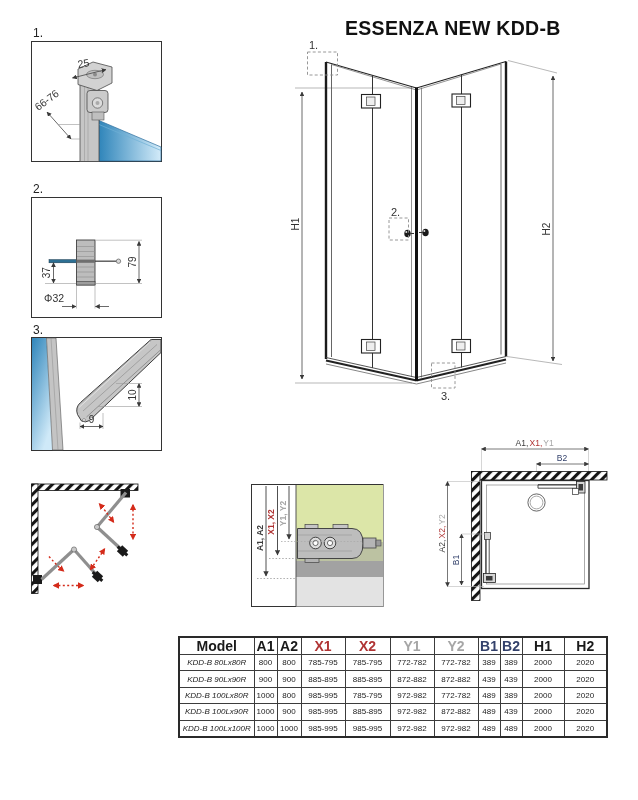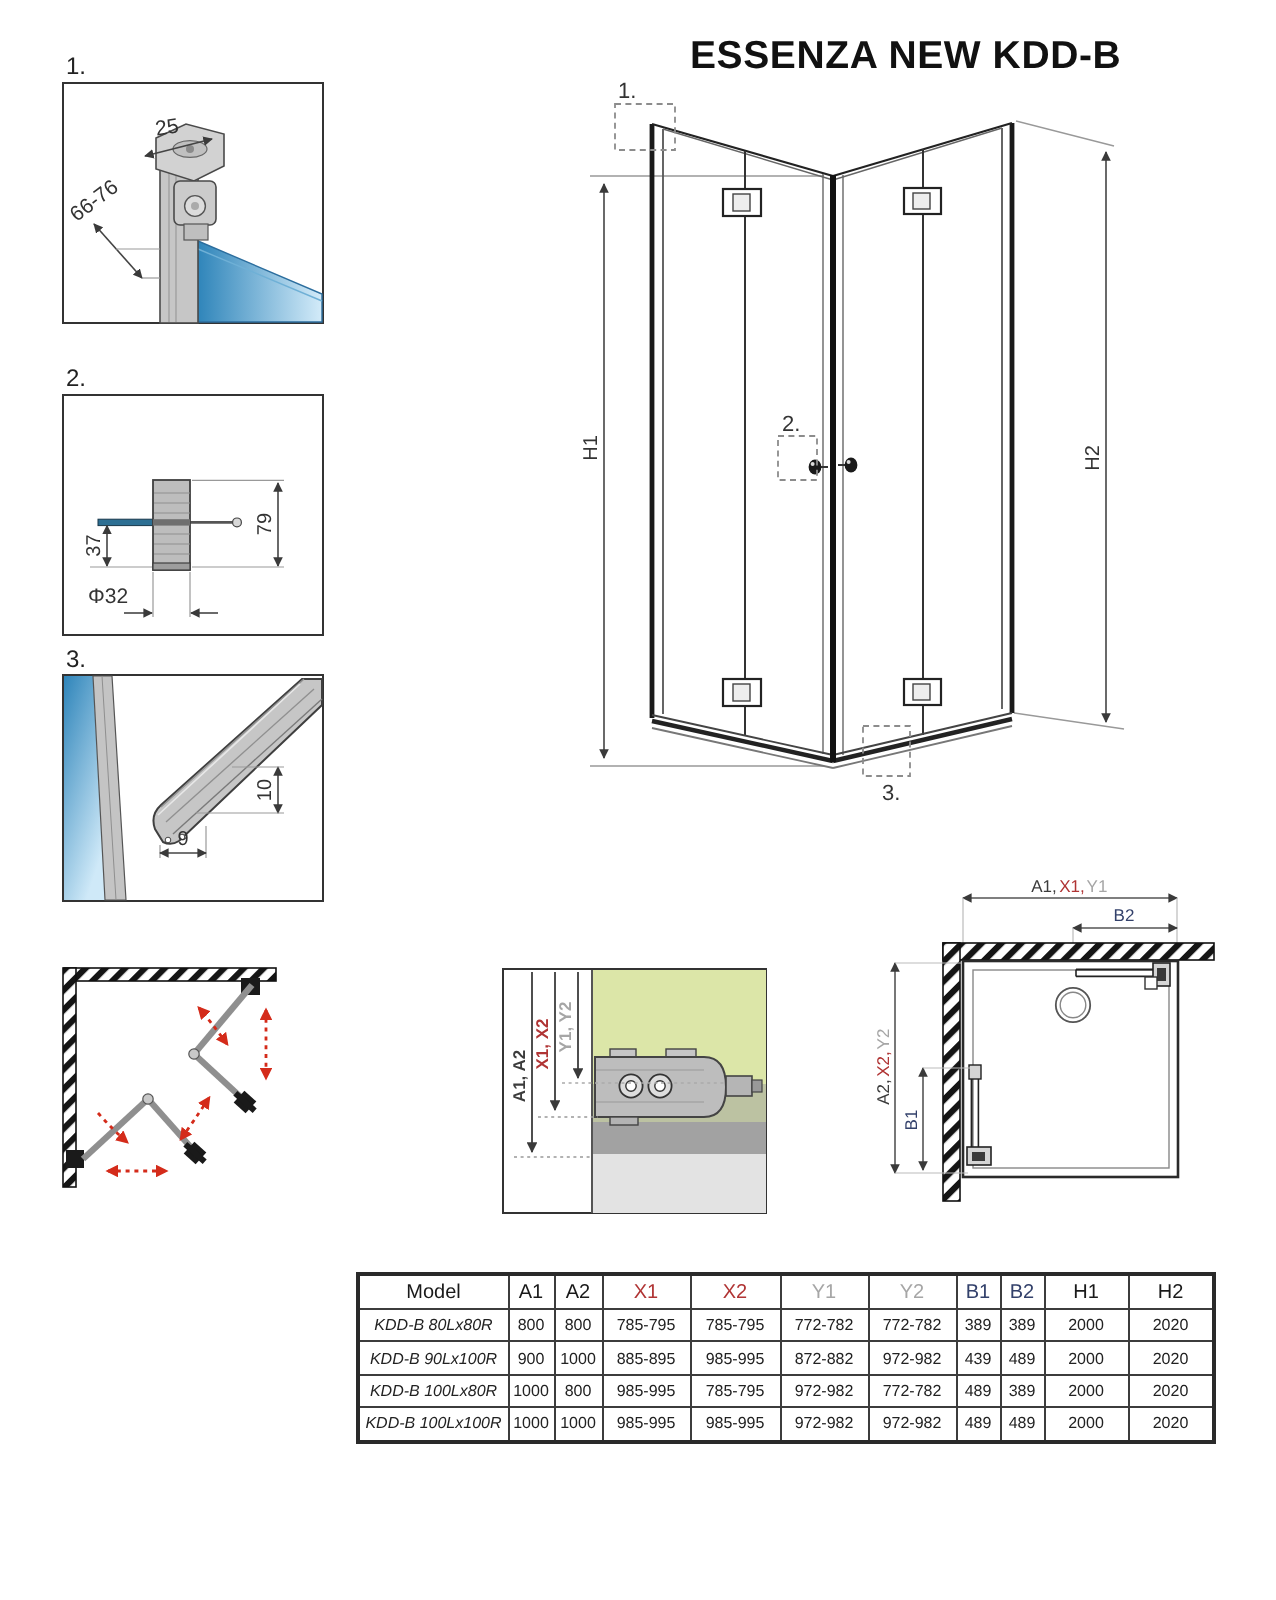--- a/index.html
+++ b/index.html
@@ -17,21 +17,21 @@
   table.spec{
     position:absolute;left:178px;top:636px;width:429px;
     border-collapse:collapse;table-layout:fixed;
     border:2px solid #2a2a2a;background:#fff;
   }
   table.spec th,table.spec td{
     border:1px solid #3c3c3c;text-align:center;vertical-align:middle;
     padding:0;height:15.4px;font-size:8px;color:#222;
     overflow:hidden;white-space:nowrap;
   }
-  table.spec th{font-size:10px;height:16px;font-weight:normal;}
+  table.spec th{font-size:14px;height:16px;font-weight:bold;}
   table.spec td.model{font-weight:normal;font-style:italic;font-size:8px;}
 </style>
 </head>
 <body>
 
 <h1 class="page-title">ESSENZA NEW KDD-B</h1>
 
 <svg class="canvas" width="638" height="800" viewBox="0 0 638 800">
   <defs>
     <marker id="arrD" viewBox="0 0 10 10" refX="9" refY="5" markerWidth="6" markerHeight="6" orient="auto-start-reverse" markerUnits="strokeWidth">
@@ -380,46 +380,59 @@
         <td>785-795</td>
         <td>785-795</td>
         <td>772-782</td>
         <td>772-782</td>
         <td>389</td>
         <td>389</td>
         <td>2000</td>
         <td>2020</td>
       </tr>
       <tr>
-        <td class="model">KDD-B 90Lx100R</td>
+        <td class="model">KDD-B 90Lx90R</td>
         <td>900</td>
-        <td>1000</td>
+        <td>900</td>
         <td>885-895</td>
-        <td>985-995</td>
+        <td>885-895</td>
         <td>872-882</td>
-        <td>972-982</td>
+        <td>872-882</td>
         <td>439</td>
-        <td>489</td>
+        <td>439</td>
         <td>2000</td>
         <td>2020</td>
       </tr>
       <tr>
         <td class="model">KDD-B 100Lx80R</td>
         <td>1000</td>
         <td>800</td>
         <td>985-995</td>
         <td>785-795</td>
         <td>972-982</td>
         <td>772-782</td>
         <td>489</td>
         <td>389</td>
         <td>2000</td>
         <td>2020</td>
       </tr>
       <tr>
+        <td class="model">KDD-B 100Lx90R</td>
+        <td>1000</td>
+        <td>900</td>
+        <td>985-995</td>
+        <td>885-895</td>
+        <td>972-982</td>
+        <td>872-882</td>
+        <td>489</td>
+        <td>439</td>
+        <td>2000</td>
+        <td>2020</td>
+      </tr>
+      <tr>
         <td class="model">KDD-B 100Lx100R</td>
         <td>1000</td>
         <td>1000</td>
         <td>985-995</td>
         <td>985-995</td>
         <td>972-982</td>
         <td>972-982</td>
         <td>489</td>
         <td>489</td>
         <td>2000</td>

